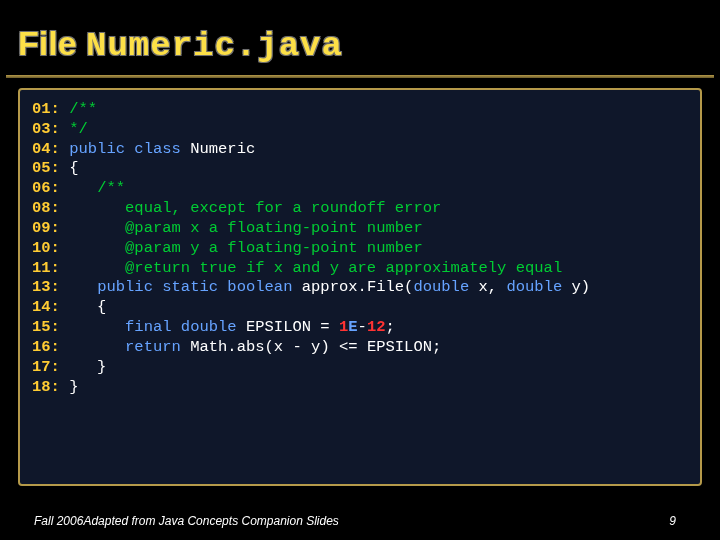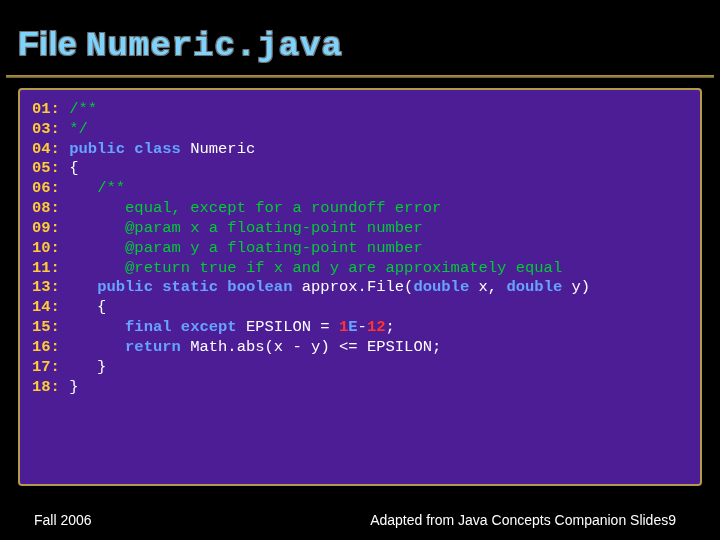--- a/index.html
+++ b/index.html
@@ -10,21 +10,21 @@
     font-family: Arial, sans-serif;
     overflow: hidden;
     position: relative;
   }
   .title-area {
     padding: 24px 18px 10px 18px;
   }
   .title {
     font-size: 34px;
     font-weight: bold;
-    color: #7dd3fc;
+    color: #fde047;
     text-shadow: 0 0 2px #555, 1px 1px 0 #777, -1px -1px 0 #777, 1px -1px 0 #777, -1px 1px 0 #777;
     display: inline-block;
   }
   .title .word1 {
     font-family: Arial, sans-serif;
     font-weight: 900;
   }
   .title .word2 {
     font-family: "Courier New", monospace;
     font-weight: bold;
@@ -32,51 +32,52 @@
   }
   .divider {
     height: 3px;
     background: linear-gradient(to bottom, #b59a4a 0%, #6a5a2a 100%);
     margin: 0 6px;
   }
   .code-box {
     margin: 10px 18px 0 18px;
     border: 2px solid #b59a4a;
     border-radius: 4px;
-    background: #4c1d95;
+    background: #0f172a;
     padding: 10px 12px 10px 12px;
     font-family: "Courier New", monospace;
     font-size: 15.5px;
     line-height: 1.28;
     color: #fff;
     height: 398px;
     position: relative;
   }
   .line { white-space: pre; }
   .ln { color: #ffcc33; font-weight: bold; }
   .cm { color: #00cc33; }
-  .kw { color: #66a3ff; font-weight: bold; }
+  .kw { color: #66a3ff; font-weight: normal; }
   .pl { color: #fff; }
   .num { color: #ff3333; font-weight: bold; }
   .numE { color: #66a3ff; font-weight: bold; }
   .footer {
     position: absolute;
     bottom: 12px;
     left: 0;
     width: 100%;
     display: flex;
     justify-content: space-between;
     align-items: center;
     padding: 0 44px 0 34px;
     font-family: Arial, sans-serif;
-    font-size: 14px;
+    font-size: 12px;
     color: #fff;
+    font-style: italic;
   }
   .footer .left { flex: 0 0 auto; }
-  .footer .center { flex: 1; text-align: right; }
+  .footer .center { flex: 1; text-align: left; }
   .footer .right { flex: 0 0 auto; }
 </style>
 </head>
 <body>
 
 <div class="title-area">
   <div class="title">
     <span class="word1">File</span>
     <span class="word2">Numeric.java</span>
   </div>
@@ -88,21 +89,21 @@
     <div class="line"><span class="ln">03:</span><span class="pl"> </span><span class="cm">*/</span></div>
     <div class="line"><span class="ln">04:</span><span class="pl"> </span><span class="kw">public class </span><span class="pl">Numeric</span></div>
     <div class="line"><span class="ln">05:</span><span class="pl"> {</span></div>
     <div class="line"><span class="ln">06:</span><span class="pl">    </span><span class="cm">/**</span></div>
     <div class="line"><span class="ln">08:</span><span class="pl">       </span><span class="cm">equal, except for a roundoff error</span></div>
     <div class="line"><span class="ln">09:</span><span class="pl">       </span><span class="cm">@param x a floating-point number</span></div>
     <div class="line"><span class="ln">10:</span><span class="pl">       </span><span class="cm">@param y a floating-point number</span></div>
     <div class="line"><span class="ln">11:</span><span class="pl">       </span><span class="cm">@return true if x and y are approximately equal</span></div>
     <div class="line"><span class="ln">13:</span><span class="pl">    </span><span class="kw">public static boolean </span><span class="pl">approx.File(</span><span class="kw">double </span><span class="pl">x, </span><span class="kw">double </span><span class="pl">y)</span></div>
     <div class="line"><span class="ln">14:</span><span class="pl">    {</span></div>
-    <div class="line"><span class="ln">15:</span><span class="pl">       </span><span class="kw">final except </span><span class="pl">EPSILON = </span><span class="num">1</span><span class="numE">E</span><span class="pl">-</span><span class="num">12</span><span class="pl">;</span></div>
+    <div class="line"><span class="ln">15:</span><span class="pl">       </span><span class="kw">final double </span><span class="pl">EPSILON = </span><span class="num">1</span><span class="numE">E</span><span class="pl">-</span><span class="num">12</span><span class="pl">;</span></div>
     <div class="line"><span class="ln">16:</span><span class="pl">       </span><span class="kw">return </span><span class="pl">Math.abs(x - y) &lt;= EPSILON;</span></div>
     <div class="line"><span class="ln">17:</span><span class="pl">    }</span></div>
     <div class="line"><span class="ln">18:</span><span class="pl"> }</span></div>
   </div>
 
 <div class="footer">
   <span class="left">Fall 2006</span>
   <span class="center">Adapted from Java Concepts Companion Slides</span>
   <span class="right">9</span>
 </div>

